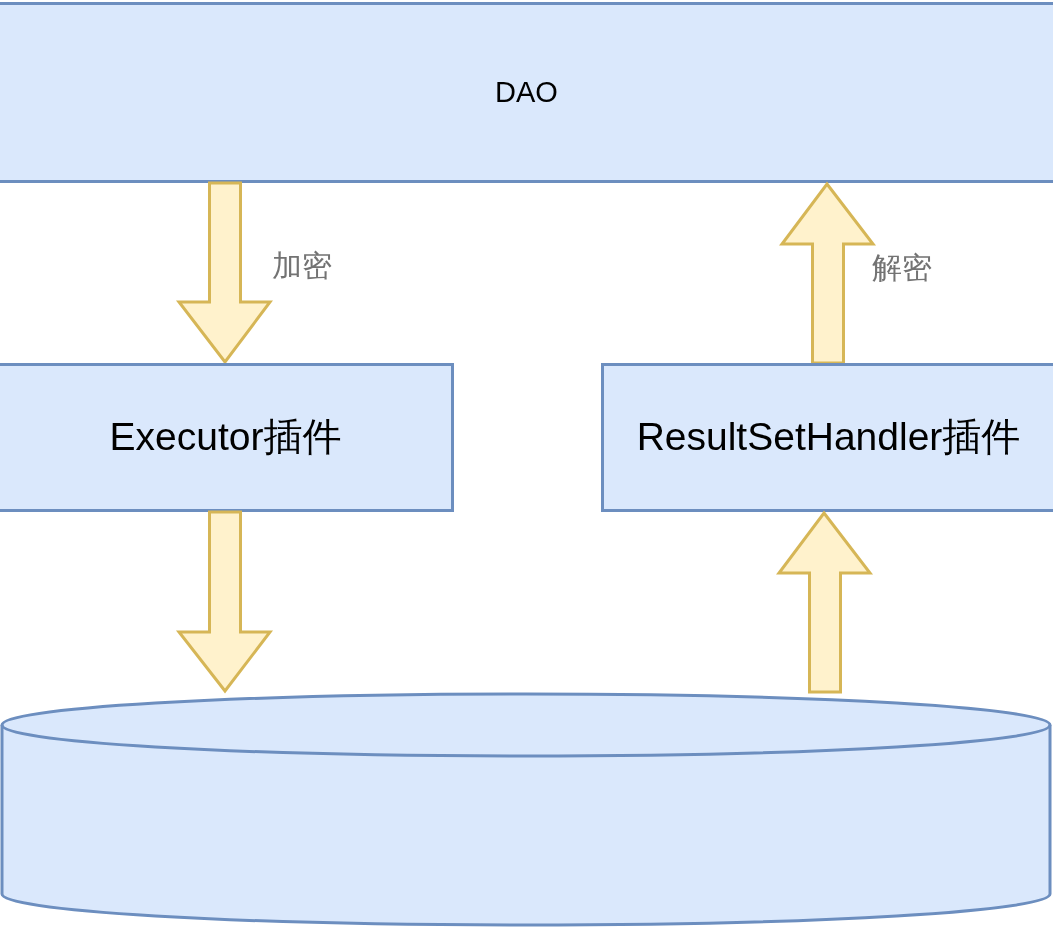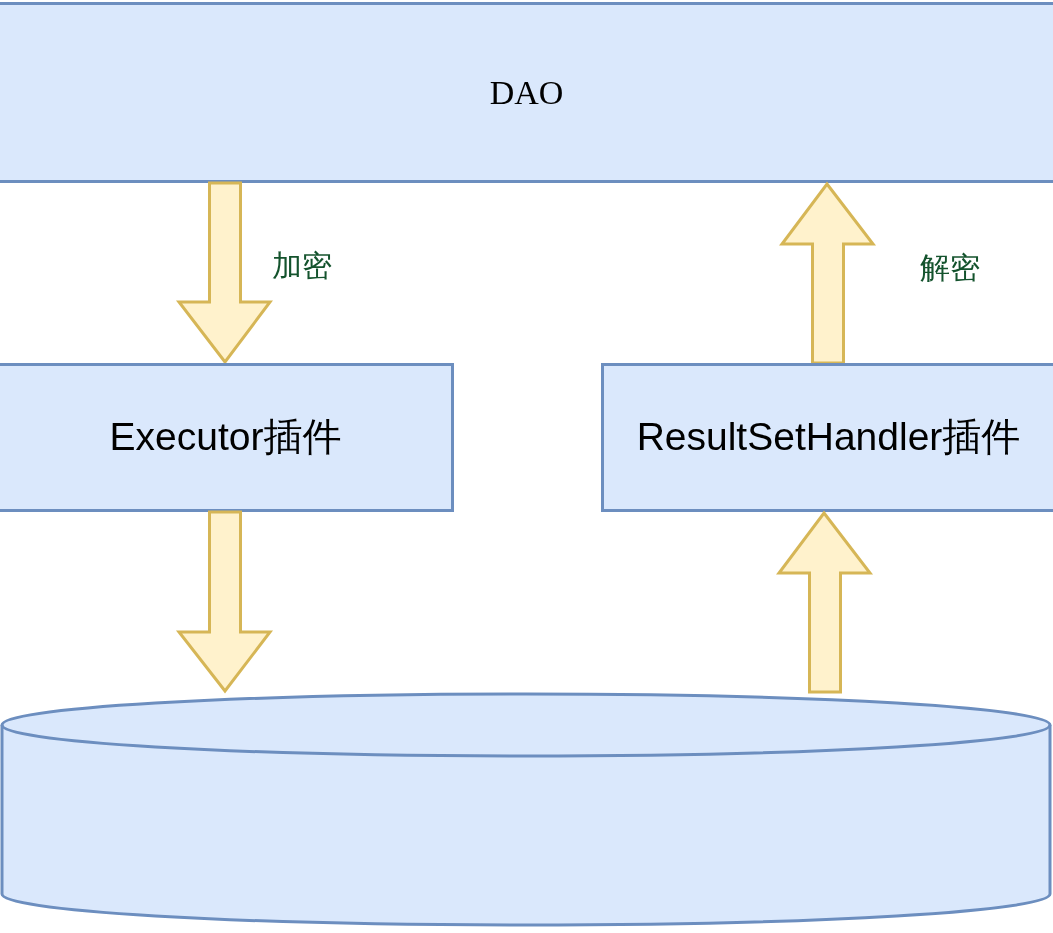--- a/index.html
+++ b/index.html
@@ -33,21 +33,21 @@
   .node-label {
     color: #000000;
     font-size: 39px;
     line-height: 1.1;
     letter-spacing: 0px;
     white-space: nowrap;
     text-align: center;
   }
 
   #dao-box      { left: -3px;  top: 2px;   width: 1059px; height: 181px; }
-  #dao-box .node-label { font-size: 34px; font-family: Liberation Serif, serif; }
+  #dao-box .node-label { font-size: 29px; }
   #executor-box { left: -3px;  top: 363px; width: 457px;  height: 149px; }
   #result-box   { left: 601px; top: 363px; width: 455px;  height: 149px; }
 
   
   .arrow-svg {
     position: absolute;
     overflow: visible;
   }
   .arrow-shape {
     fill: #fff2cc;
@@ -57,28 +57,28 @@
   }
 
   #arrow-encrypt-dao-executor { left: 177px; top: 182px; }
   #arrow-encrypt-executor-db  { left: 176px; top: 511px; }
   #arrow-decrypt-result-dao   { left: 780px; top: 182px; }
   #arrow-decrypt-db-result    { left: 776px; top: 511px; }
 
   
   .edge-label {
     position: absolute;
-    color: #14532d;
+    color: #737373;
     font-size: 30px;
     line-height: 1.1;
     white-space: nowrap;
     background: transparent;
   }
   #label-encrypt { left: 272px; top: 249px; }
-  #label-decrypt { left: 872px; top: 251px; margin-left: 48px; }
+  #label-decrypt { left: 872px; top: 251px; }
 
   
   #database-cylinder {
     position: absolute;
     left: 0px;
     top: 692px;
     width: 1053px;
     height: 241px;
   }
   .cylinder-shape {

